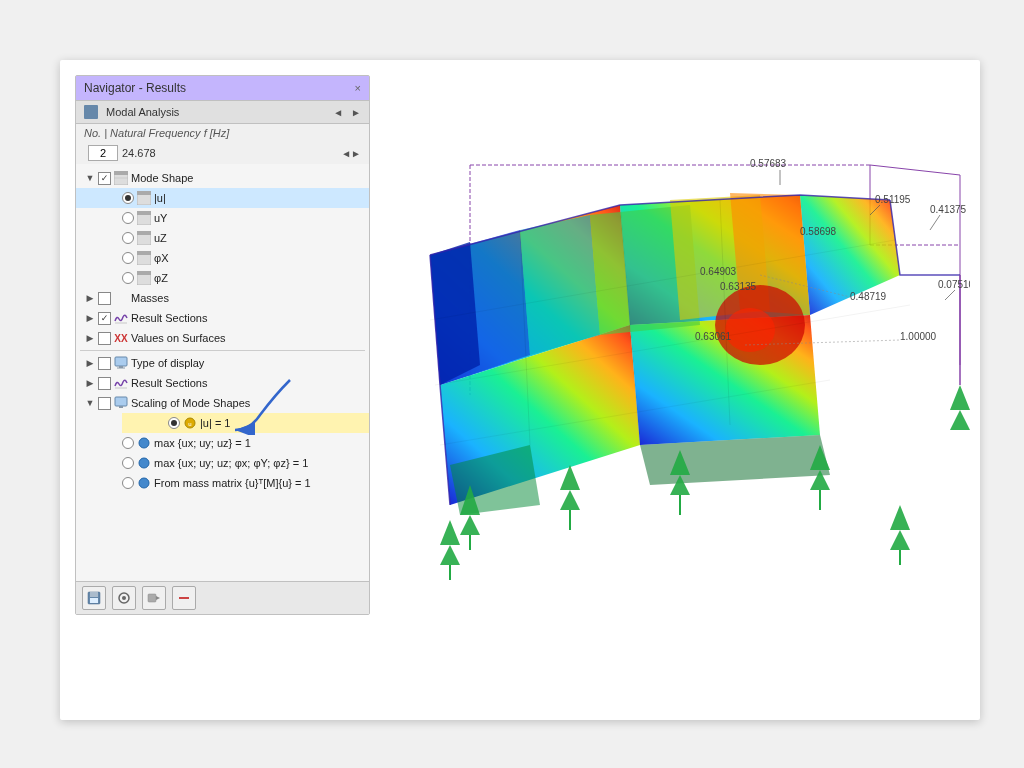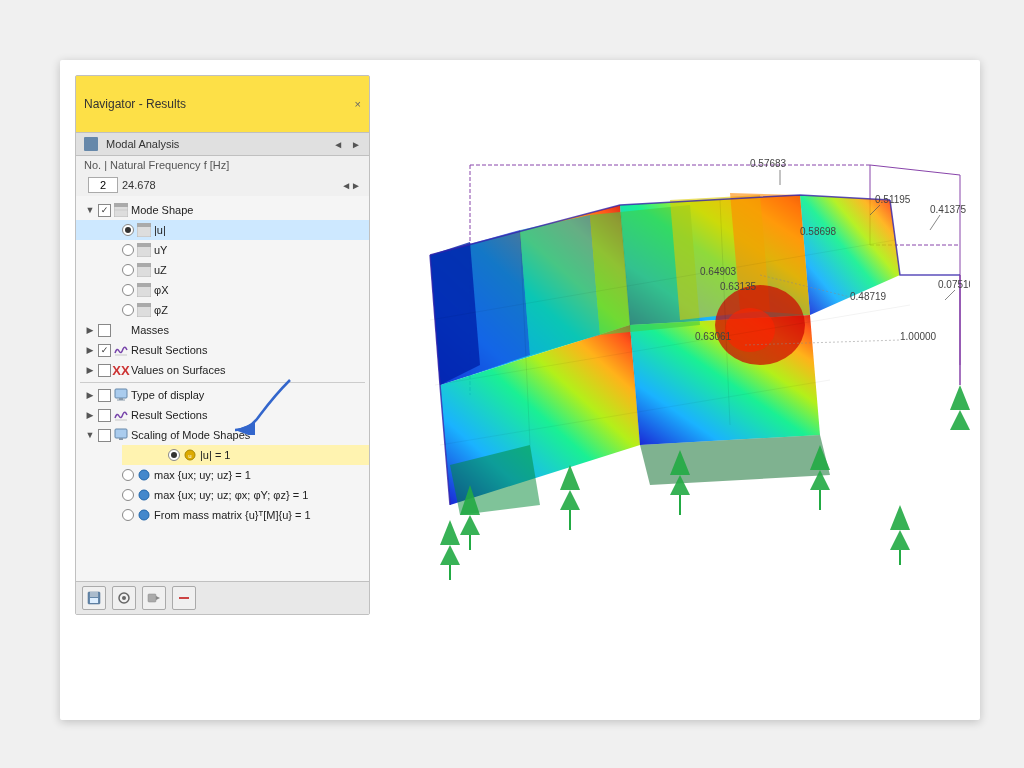--- a/index.html
+++ b/index.html
@@ -34,23 +34,23 @@
       height: 540px;
       background: #f5f5f5;
       border: 1px solid #c0c0c0;
       border-radius: 2px;
       display: flex;
       flex-direction: column;
       z-index: 10;
     }
 
     .nav-title-bar {
-      background: #fde047;
+      background: #c4b5fd;
       border-bottom: 1px solid #c0c0c0;
-      padding: 21px 8px;
+      padding: 5px 8px;
       display: flex;
       align-items: center;
       justify-content: space-between;
     }
 
     .nav-title {
       font-size: 12px;
       color: #333;
     }
 
@@ -277,21 +277,21 @@
   </div>
 
   <div class="analysis-bar">
     <span class="analysis-icon"></span>
     <span class="analysis-label">Modal Analysis</span>
     <span class="nav-arrow">◄</span>
     <span class="nav-arrow">►</span>
   </div>
 
   <div class="freq-row">
-    <span style="font-size:11px;color:#555;margin-right:20px;">No. | Natural Frequency f [Hz]</span>
+    <span style="font-size:11px;color:#555;margin-right:20px;font-style:italic;">No. | Natural Frequency f [Hz]</span>
   </div>
   <div class="freq-row">
     <input type="text" class="freq-input" value="2" style="">
     <span class="freq-value">24.678</span>
     <span style="flex:1"></span>
     <span class="nav-arrow">◄</span>
     <span class="nav-arrow">►</span>
   </div>
 
   <div class="tree-content">
@@ -387,21 +387,21 @@
           <line x1="1" y1="12" x2="13" y2="12" stroke="#999" stroke-width="0.5"></line>
         </svg>
       </span>
       <span class="item-label">Result Sections</span>
     </div>
 
     <div class="tree-item indent-1">
       <span class="expand-arrow collapsed"></span>
       <span class="checkbox"></span>
       <span class="icon-shape">
-        <span style="font-size:13px;font-weight:bold;color:#cc3333;">XX</span>
+        <span style="font-size:10px;font-weight:bold;color:#cc3333;">XX</span>
       </span>
       <span class="item-label">Values on Surfaces</span>
     </div>
 
     <div class="separator-line"></div>
 
     <div class="tree-item indent-1">
       <span class="expand-arrow collapsed"></span>
       <span class="checkbox"></span>
       <span class="icon-shape">

